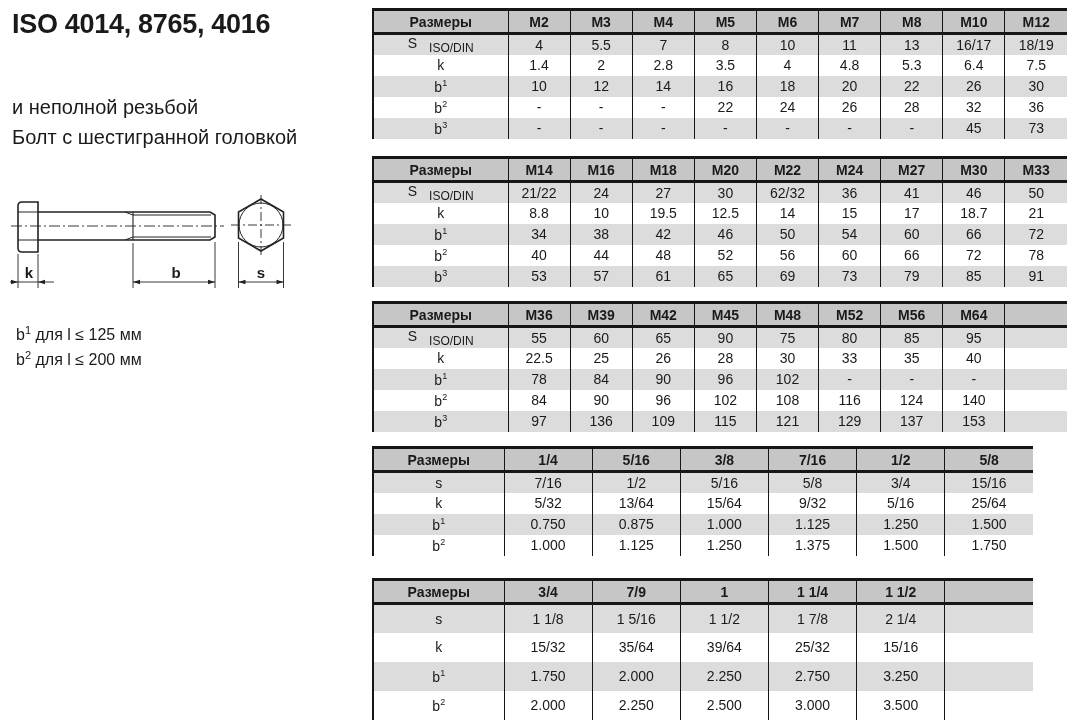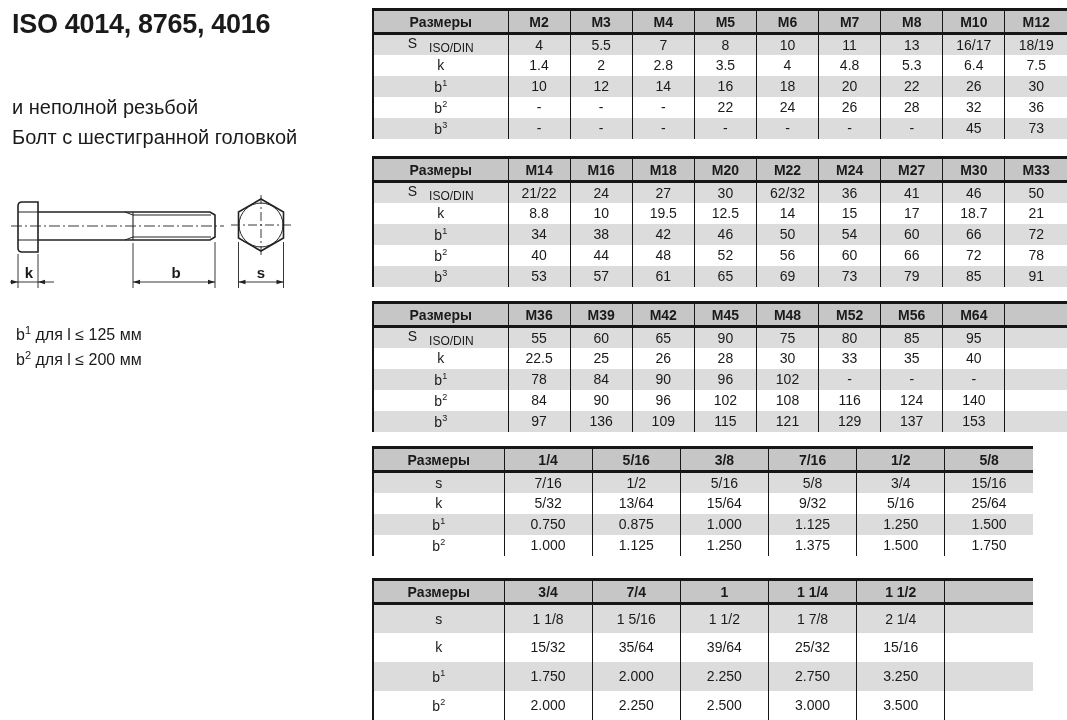--- a/index.html
+++ b/index.html
@@ -469,21 +469,21 @@
           <col>
           <col>
           <col>
           <col>
           <col>
         </colgroup>
         <thead>
           <tr>
             <th>Размеры</th>
             <th>3/4</th>
-            <th>7/4</th>
+            <th>7/9</th>
             <th>1</th>
             <th>1 1/4</th>
             <th>1 1/2</th>
             <th></th>
           </tr>
         </thead>
         <tbody>
           <tr>
             <td>s</td>
             <td>1 1/8</td>

